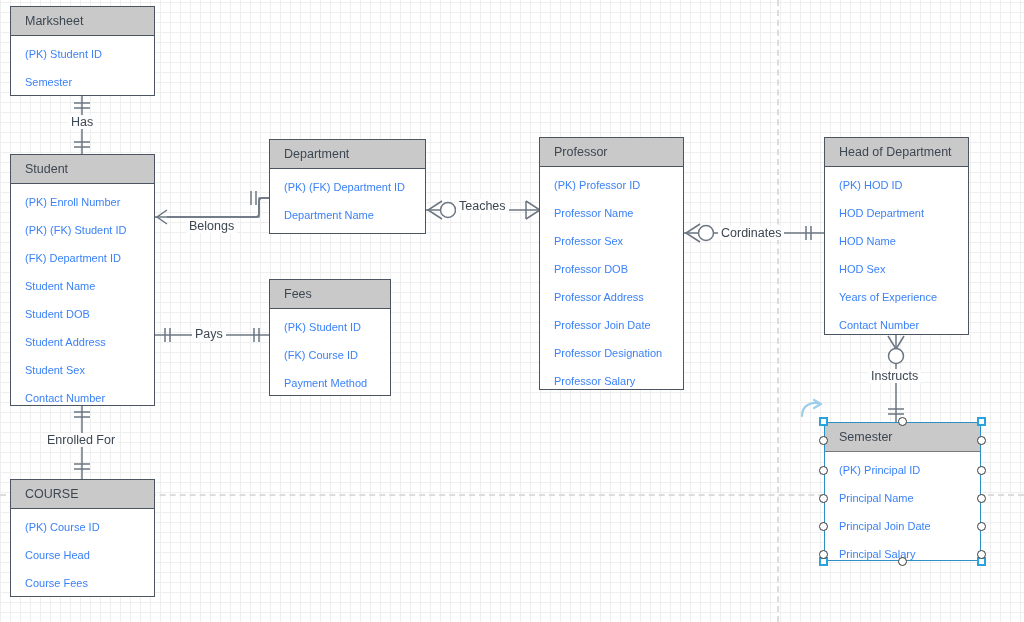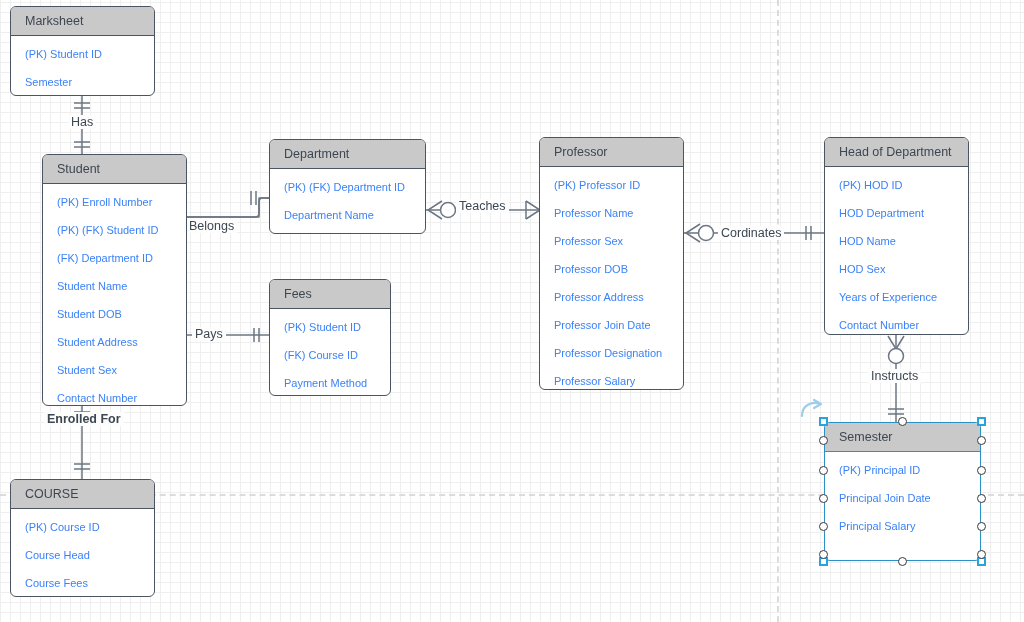--- a/index.html
+++ b/index.html
@@ -22,21 +22,21 @@
   .guide-v{position:absolute;top:0;bottom:0;width:0;
     border-left:2px dashed #dcdcdc;}
   .guide-h{position:absolute;left:0;right:0;height:0;
     border-top:2px dashed #dcdcdc;}
 
   
   .entity{
     position:absolute;
     background:#ffffff;
     border:1.4px solid #4a5561;
-    border-radius:6px;
+    border-radius:0;
     box-sizing:border-box;
     overflow:hidden;
   }
   .entity .hdr{
     background:#c9c9c9;
     border-bottom:1.4px solid #4a5561;
     color:#3d4752;
     font-size:12.5px;
     padding:6px 0 6px 14px;
     line-height:16px;
@@ -159,31 +159,31 @@
 
   <div class="conn" style="left:66px;top:405px;">
     <svg width="32" height="76">
       <line x1="16" y1="0" x2="16" y2="76" stroke="#6b7682" stroke-width="1.5"></line>
       <line x1="8" y1="7" x2="24" y2="7" stroke="#6b7682" stroke-width="1.5"></line>
       <line x1="8" y1="12" x2="24" y2="12" stroke="#6b7682" stroke-width="1.5"></line>
       <line x1="8" y1="59" x2="24" y2="59" stroke="#6b7682" stroke-width="1.5"></line>
       <line x1="8" y1="64" x2="24" y2="64" stroke="#6b7682" stroke-width="1.5"></line>
     </svg>
   </div>
-  <div class="rel-label" style="left:44px;top:412px;font-weight:bold;">Enrolled For</div>
+  <div class="rel-label" style="left:44px;top:433px;">Enrolled For</div>
 
   <div class="entity" style="left:10px;top:6px;width:145px;height:90px;">
     <div class="hdr">Marksheet</div>
     <div class="attrs">
       <div class="attr">(PK) Student ID</div>
       <div class="attr">Semester</div>
     </div>
   </div>
 
-  <div class="entity" style="left:10px;top:154px;width:145px;height:252px;margin-left:32px;">
+  <div class="entity" style="left:10px;top:154px;width:145px;height:252px;">
     <div class="hdr">Student</div>
     <div class="attrs">
       <div class="attr">(PK) Enroll Number</div>
       <div class="attr">(PK) (FK) Student ID</div>
       <div class="attr">(FK) Department ID</div>
       <div class="attr">Student Name</div>
       <div class="attr">Student DOB</div>
       <div class="attr">Student Address</div>
       <div class="attr">Student Sex</div>
       <div class="attr">Contact Number</div>
@@ -240,20 +240,21 @@
       <div class="attr">HOD Sex</div>
       <div class="attr">Years of Experience</div>
       <div class="attr">Contact Number</div>
     </div>
   </div>
 
   <div class="entity selected" style="left:824px;top:422px;width:157px;height:139px;">
     <div class="hdr">Semester</div>
     <div class="attrs">
       <div class="attr">(PK) Principal ID</div>
+      <div class="attr">Principal Name</div>
       <div class="attr">Principal Join Date</div>
       <div class="attr">Principal Salary</div>
     </div>
   </div>
 
   <div class="sel-layer" style="left:824px;top:422px;width:157px;height:139px;">
 
     <div class="rotate-icon" style="left:-26px;top:-24px;">
       <svg width="26" height="22" viewBox="0 0 26 22">
         <path d="M4,18 C4,7 14,3 22,6" stroke="#9ecdea" stroke-width="2.2" fill="none" stroke-linecap="round"></path>

